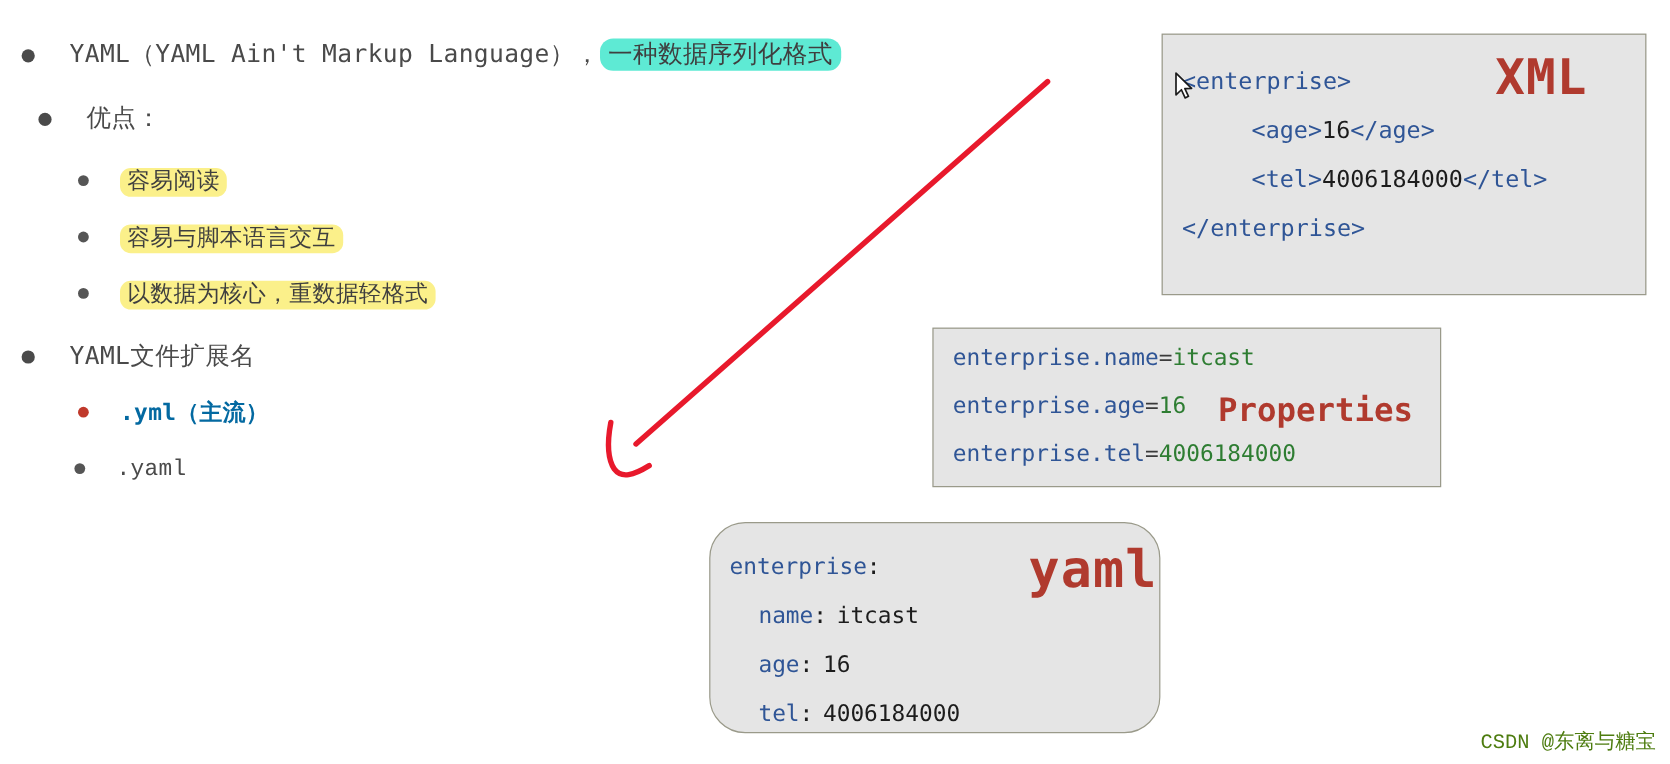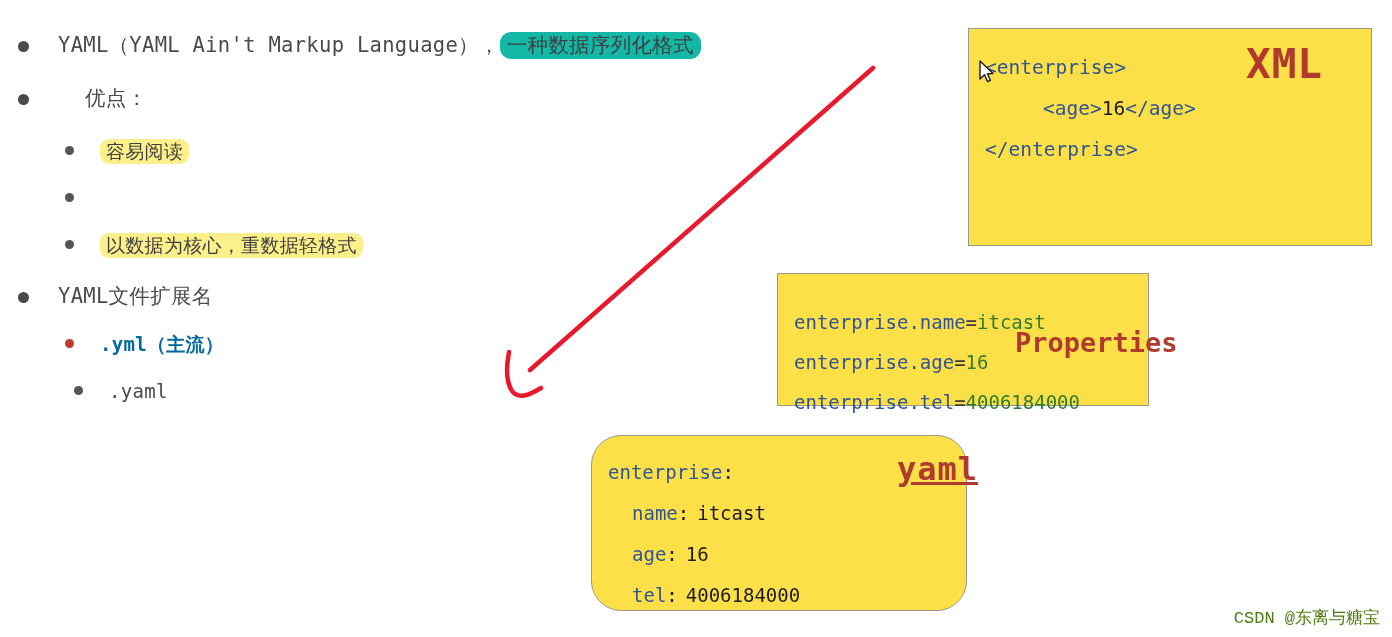--- a/index.html
+++ b/index.html
@@ -54,40 +54,41 @@
     line-height: 26px;
     white-space: nowrap;
     letter-spacing: 0.3px;
   }
   .li-text.sub {
     font-size: 19px;
     margin-left: 26px;
   }
 
   .hl-pink {
-    background: #14b8a6;
+    background: #5eead4;
     border-radius: 11px;
     padding: 1px 7px 2px 7px;
     color: #3f3f3f;
   }
   .hl-yellow {
     background: #fbf08a;
     border-radius: 9px;
     padding: 1px 6px 2px 6px;
     color: #3f3f3f;
+    font-family: Liberation Serif, serif;
   }
   .red-bold {
     color: #0369a1;
     font-weight: bold;
   }
 
   
   .codebox {
     position: absolute;
-    background: #fde047;
+    background: #e5e5e5;
     border: 1px solid #9a9a8a;
     box-sizing: border-box;
   }
   .codebox .line {
     white-space: pre;
     font-family: "DejaVu Sans Mono", "Liberation Mono", monospace;
     color: #1c1c1c;
   }
   .tag   { color: #2f5596; }
   .key   { color: #2f5596; }
@@ -118,23 +119,23 @@
     left: 1246px;
     top: 40px;
     font-size: 41px;
     letter-spacing: 1px;
   }
 
   
   #props-box {
     left: 777px;
     top: 273px;
-    width: 372px;
+    width: 424px;
     height: 133px;
-    padding: 28px 16px 0 16px;
+    padding: 4px 16px 0 16px;
   }
   #props-box .line {
     font-size: 19px;
     line-height: 40px;
   }
   #props-label {
     left: 1015px;
     top: 327px;
     font-size: 27px;
   }
@@ -146,25 +147,24 @@
     width: 376px;
     height: 176px;
     padding: 16px 16px 0 16px;
     border-radius: 30px;
   }
   #yaml-box .line {
     font-size: 19px;
     line-height: 41px;
   }
   #yaml-label {
-    left: 897px;
+    left: 857px;
     top: 450px;
-    font-size: 32px;
+    font-size: 43px;
     letter-spacing: 1px;
-    text-decoration: underline;
   }
 
   
   #arrow-svg {
     position: absolute;
     left: 0;
     top: 0;
     width: 1392px;
     height: 637px;
     pointer-events: none;
@@ -193,59 +193,61 @@
 </head>
 <body>
 
 <div class="outline">
 
   <div class="li" style="left:18px; top:32px;">
     <span class="bullet"></span>
     <span class="li-text"><span>YAML（YAML Ain't Markup Language），</span><span class="hl-pink">一种数据序列化格式</span></span>
   </div>
 
-  <div class="li" style="left:18px; top:85px;gap:27px;">
+  <div class="li" style="left:32px; top:85px;">
     <span class="bullet"></span>
     <span class="li-text">优点：</span>
   </div>
 
   <div class="li" style="left:65px; top:138px;">
     <span class="bullet sub"></span>
     <span class="li-text sub"><span class="hl-yellow">容易阅读</span></span>
   </div>
 
   <div class="li" style="left:65px; top:185px;">
     <span class="bullet sub"></span>
+    <span class="li-text sub"><span class="hl-yellow">容易与脚本语言交互</span></span>
   </div>
 
   <div class="li" style="left:65px; top:232px;">
     <span class="bullet sub"></span>
     <span class="li-text sub"><span class="hl-yellow">以数据为核心，重数据轻格式</span></span>
   </div>
 
   <div class="li" style="left:18px; top:283px;">
     <span class="bullet"></span>
     <span class="li-text">YAML文件扩展名</span>
   </div>
 
   <div class="li" style="left:65px; top:331px;">
     <span class="bullet sub red"></span>
     <span class="li-text sub red-bold">.yml（主流）</span>
   </div>
 
-  <div class="li" style="left:74px; top:378px;">
+  <div class="li" style="left:62px; top:378px;font-family:Liberation Mono, monospace;">
     <span class="bullet sub"></span>
     <span class="li-text sub">.yaml</span>
   </div>
 
 </div>
 
 <div class="codebox" id="xml-box">
   <div class="line"><span class="tag">&lt;enterprise&gt;</span></div>
   <div class="line" style="padding-left:58px;"><span class="tag">&lt;age&gt;</span><span class="val">16</span><span class="tag">&lt;/age&gt;</span></div>
+  <div class="line" style="padding-left:58px;"><span class="tag">&lt;tel&gt;</span><span class="val">4006184000</span><span class="tag">&lt;/tel&gt;</span></div>
   <div class="line"><span class="tag">&lt;/enterprise&gt;</span></div>
 </div>
 <div class="boxlabel" id="xml-label">XML</div>
 
 <div class="codebox" id="props-box">
   <div class="line"><span class="key">enterprise.name</span><span class="eq">=</span><span class="pval">itcast</span></div>
   <div class="line"><span class="key">enterprise.age</span><span class="eq">=</span><span class="pval">16</span></div>
   <div class="line"><span class="key">enterprise.tel</span><span class="eq">=</span><span class="pval">4006184000</span></div>
 </div>
 <div class="boxlabel" id="props-label">Properties</div>

